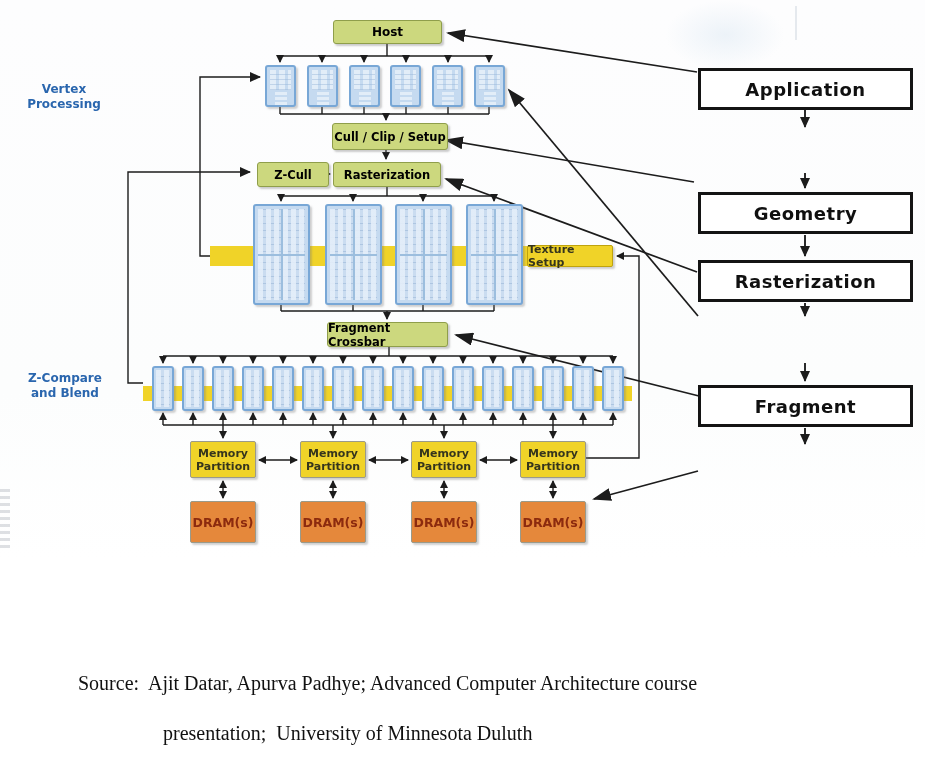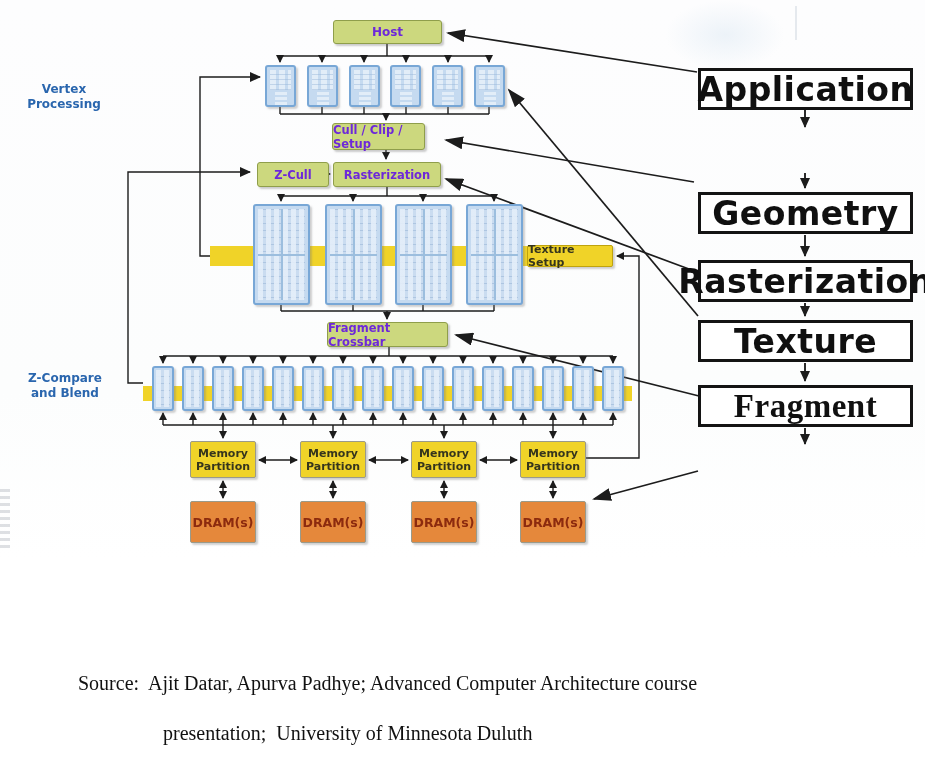--- a/index.html
+++ b/index.html
@@ -13,21 +13,21 @@
   .wm{position:absolute;left:0px;top:488px;width:10px;height:60px;
       background:repeating-linear-gradient(0deg,rgba(160,165,175,0.35) 0 3px,rgba(255,255,255,0) 3px 7px);}
 
   svg.wires{position:absolute;left:0;top:0;z-index:1;}
 
   .abs{position:absolute;box-sizing:border-box;z-index:2;}
 
   
   .g{background:#ccd87e;border:1px solid #8f9e4b;border-radius:3px;
      box-shadow:2px 2px 2px rgba(110,110,110,0.35);
-     color:#6d28d9;font-weight:bold;display:flex;align-items:center;justify-content:center;}
+     color:#000000;font-weight:bold;display:flex;align-items:center;justify-content:center;}
 
   
   .bu{background:#c5daf0;border:2px solid #78a7d6;border-radius:3px;
       box-shadow:2px 2px 2px rgba(120,120,120,0.35);}
   .vu{padding:3px 3px 2px 3px;}
   .vu .vgrid{height:20px;
       background-image:repeating-linear-gradient(0deg,rgba(150,180,215,0.45) 0 1px,rgba(0,0,0,0) 1px 5px),
                        repeating-linear-gradient(90deg,#e2edf8 0 6px,#c5daf0 6px 9px);}
   .vu .vbars{width:12px;height:13px;margin:2px auto 0 auto;
       background:repeating-linear-gradient(0deg,#e2edf8 0 3px,#c5daf0 3px 5px);}
@@ -47,21 +47,21 @@
       color:#35351d;font-weight:bold;display:flex;align-items:center;justify-content:center;}
   .mp{flex-direction:column;line-height:13px;font-size:11px;border:1px solid #9a9a8a;}
 
   .dr{background:#e5883b;border:1px solid #9a9a8a;border-radius:2px;
       box-shadow:2px 2px 2px rgba(120,120,120,0.35);
       color:#8c2b0e;font-weight:bold;font-size:12.5px;
       display:flex;align-items:center;justify-content:center;}
 
   
   .st{left:698px;width:215px;height:42px;background:#ffffff;border:3px solid #141414;
-      color:#101010;font-weight:bold;font-size:33px;
+      color:#101010;font-weight:bold;font-size:18px;
       display:flex;align-items:center;justify-content:center;letter-spacing:0.5px;}
 
   
   .lbl{color:#2a66ae;font-weight:bold;font-size:12px;line-height:15px;text-align:center;}
 
   
   .src{position:absolute;color:#111111;font-family:"Liberation Serif",serif;font-size:20px;white-space:pre;}
 </style>
 </head>
 <body>
@@ -197,21 +197,21 @@
         <path d="M698,471 L594,499" marker-end="url(#mB)"></path>
       </g>
     </svg>
 
     <div class="band" style="left:210px;top:246px;width:317px;height:20px;"></div>
     <div class="band" style="left:143px;top:386px;width:489px;height:15px;"></div>
 
     <div class="abs g" style="left:333px;top:20px;width:109px;height:24px;font-size:12px;">
         <span>Host</span>
       </div>
-    <div class="abs g" style="left:332px;top:123px;width:93px;height:27px;font-size:11.5px;">
+    <div class="abs g" style="left:332px;top:123px;width:116px;height:27px;font-size:11.5px;text-align:right;">
         <span>Cull / Clip / Setup</span>
       </div>
     <div class="abs g" style="left:257px;top:162px;width:72px;height:25px;font-size:11.5px;">
         <span>Z-Cull</span>
       </div>
     <div class="abs g" style="left:333px;top:162px;width:108px;height:25px;font-size:11.5px;">
         <span>Rasterization</span>
       </div>
     <div class="abs g" style="left:327px;top:322px;width:121px;height:25px;font-size:11.5px;">
         <span>Fragment Crossbar</span>
@@ -368,23 +368,20 @@
 
     <div class="abs st" style="top:68px;">
         <span>Application</span>
       </div>
     <div class="abs st" style="top:192px;">
         <span>Geometry</span>
       </div>
     <div class="abs st" style="top:260px;">
         <span>Rasterization</span>
       </div>
-    <div class="abs st" style="top:320px;">
-        <span>Texture</span>
-      </div>
-    <div class="abs st" style="top:385px;font-family:Liberation Serif, serif;">
+    <div class="abs st" style="top:385px;">
         <span>Fragment</span>
       </div>
   </div>
 
   <div class="src" style="left:78px;top:672px;">Source:  Ajit Datar, Apurva Padhye; Advanced Computer Architecture course</div>
   <div class="src" style="left:163px;top:722px;font-family:Liberation Serif, serif;">presentation;  University of Minnesota Duluth</div>
 </div>
 
 </body></html>

